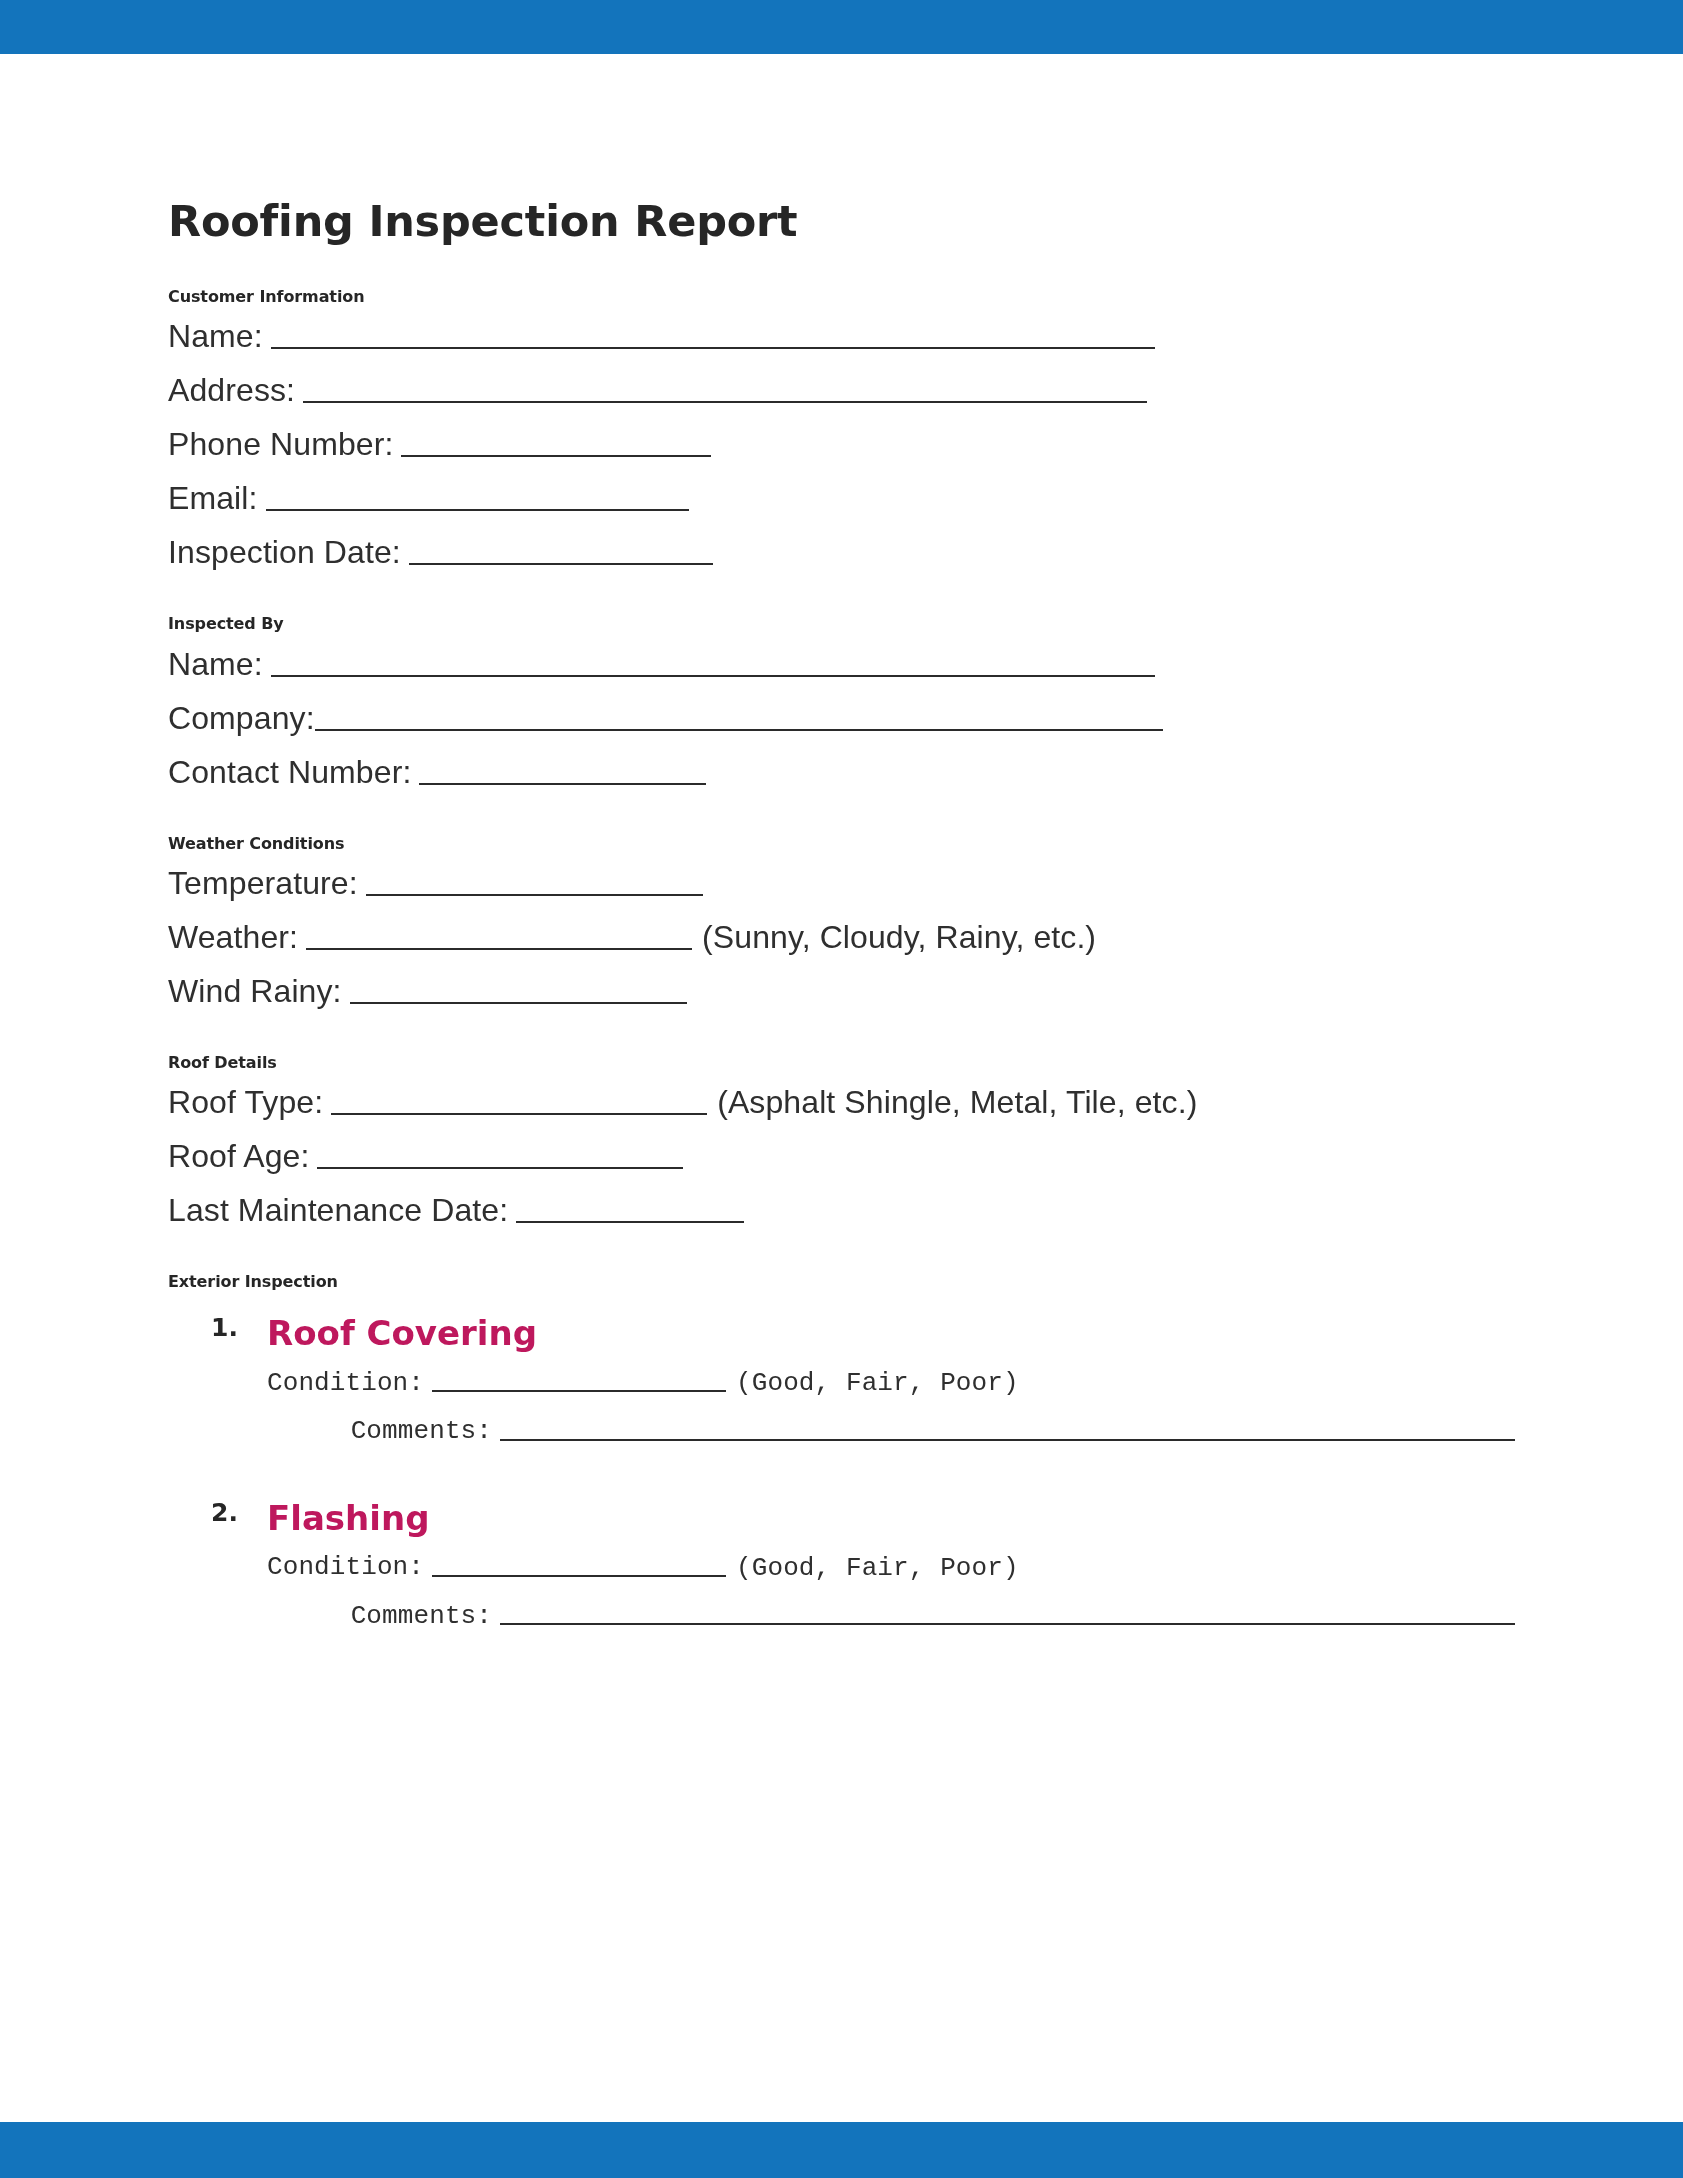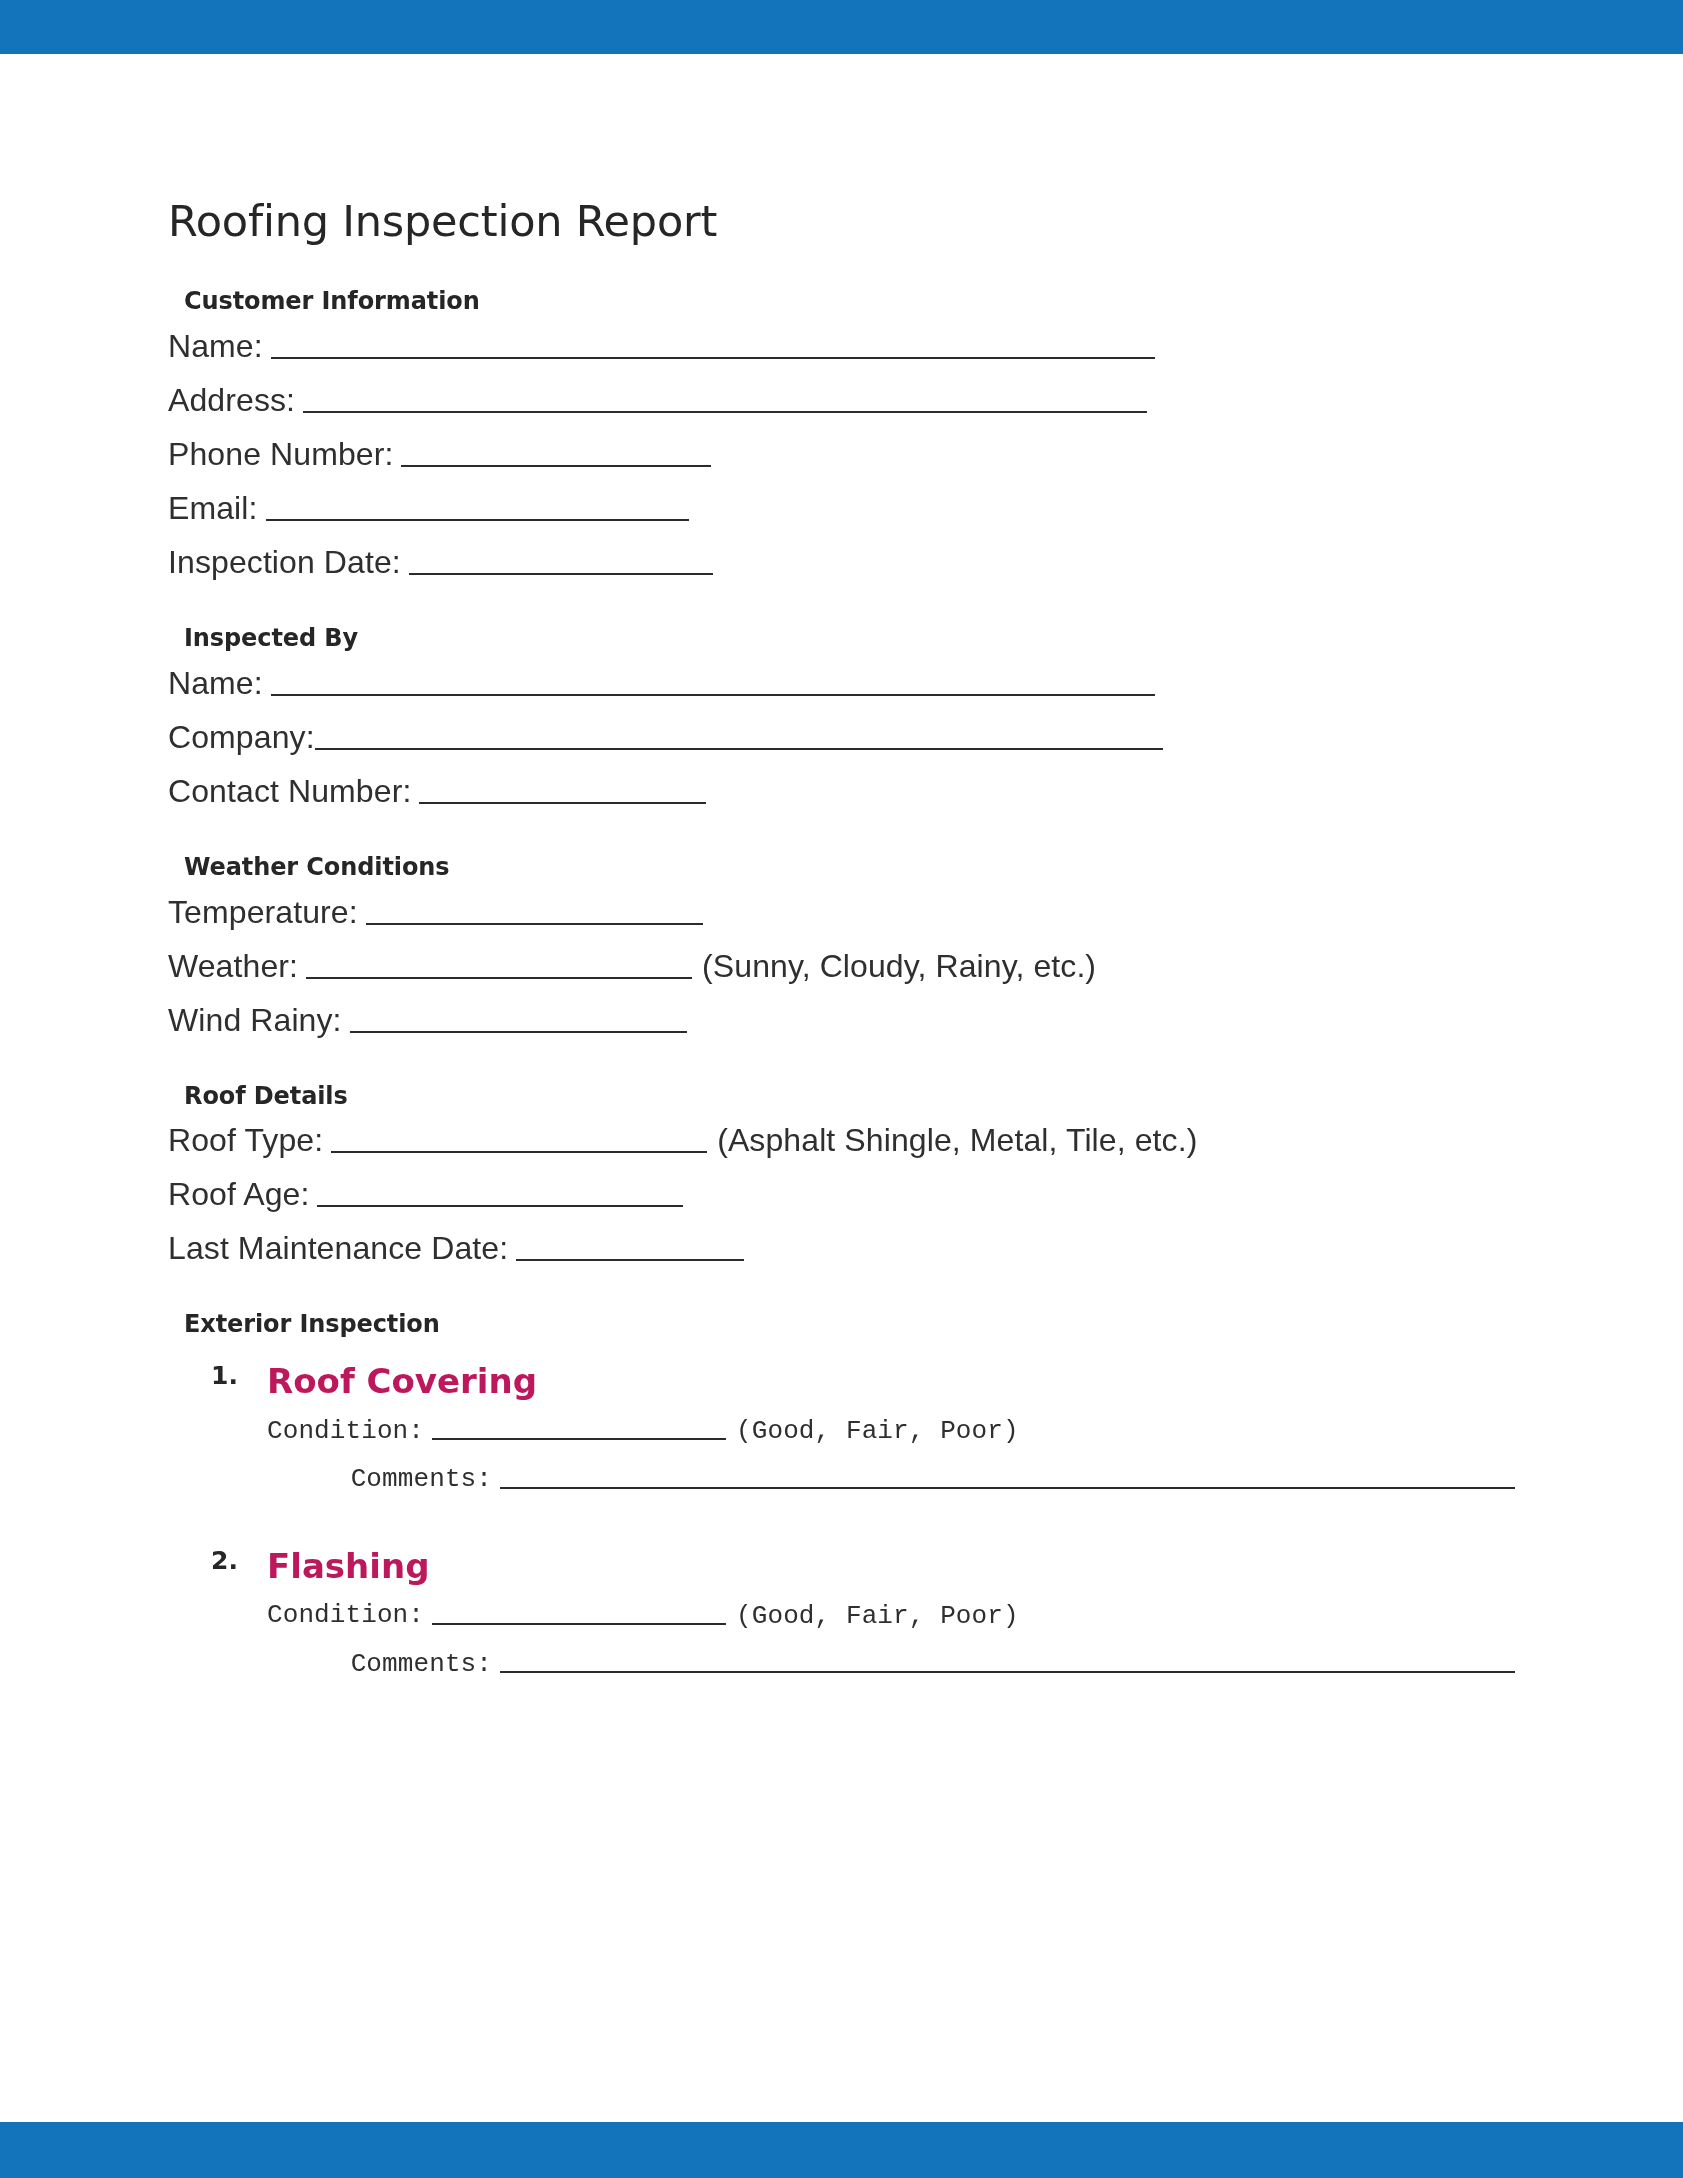--- a/index.html
+++ b/index.html
@@ -31,40 +31,40 @@
     left: 0;
     width: 1683px;
     height: 2067px;
     box-sizing: border-box;
     padding: 0 168px;
   }
 
   .doc-title {
     font-family: "DejaVu Sans", sans-serif;
     font-size: 43px;
-    font-weight: 400;
+    font-weight: 700;
     letter-spacing: -0.2px;
     color: #262626;
     margin: 0;
     padding-top: 144px;
     line-height: 1.1;
   }
 
   .section {
     margin-top: 0;
   }
   .section-gap { height: 46px; }
 
   .section-heading {
     font-family: "DejaVu Sans", sans-serif;
-    font-size: 24px;
+    font-size: 16px;
     font-weight: 700;
     color: #262626;
     letter-spacing: -0.1px;
-    margin: 0 0 14px 16px;
+    margin: 0 0 14px 0;
     line-height: 1.2;
   }
 
   .field-row {
     font-family: "Liberation Sans", sans-serif;
     font-size: 32px;
     font-weight: 400;
     color: #2f2f2f;
     line-height: 1.0;
     white-space: nowrap;

